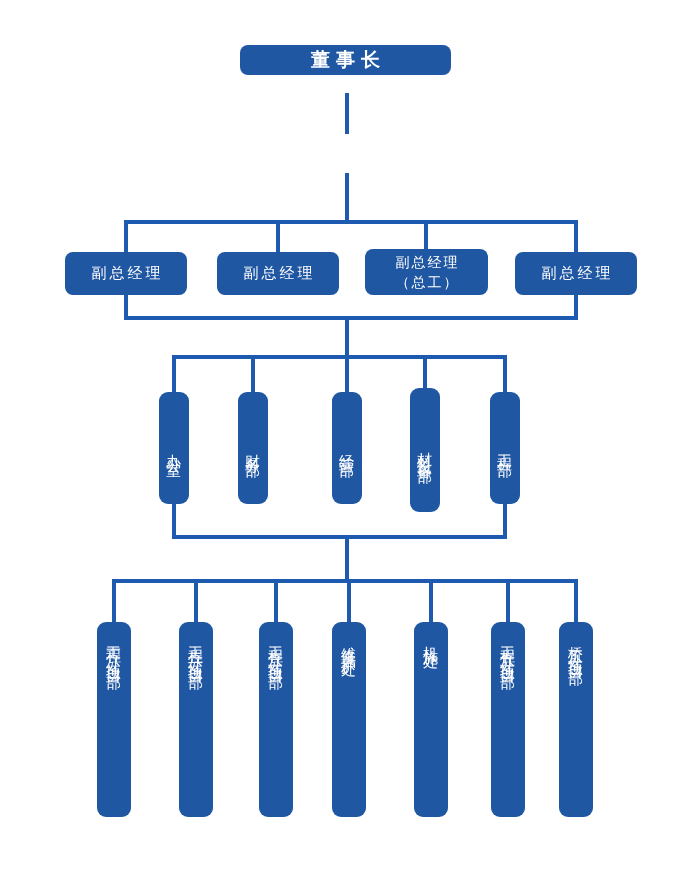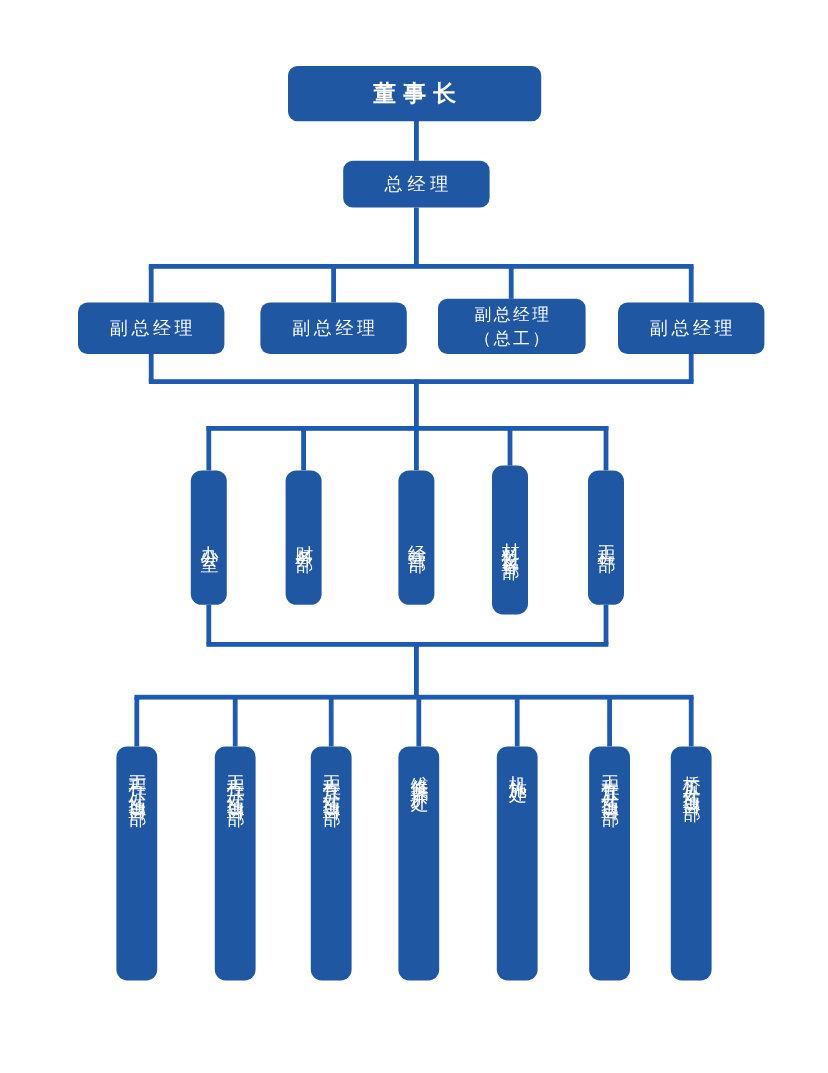--- a/index.html
+++ b/index.html
@@ -129,27 +129,24 @@
   <div class="ln h" style="left:112px;top:579px;width:466px"></div>
 
   <div class="ln v" style="left:112px;top:581px;height:41px"></div>
   <div class="ln v" style="left:194px;top:581px;height:41px"></div>
   <div class="ln v" style="left:274px;top:581px;height:41px"></div>
   <div class="ln v" style="left:347px;top:581px;height:41px"></div>
   <div class="ln v" style="left:429px;top:581px;height:41px"></div>
   <div class="ln v" style="left:506px;top:581px;height:41px"></div>
   <div class="ln v" style="left:574px;top:581px;height:41px"></div>
 
-  <div class="hbox chairman" style="left:240px;top:55px;width:211px;height:46px">
+  <div class="hbox chairman" style="left:240px;top:45px;width:211px;height:30px">
     <span>董事长</span>
   </div>
 
-  <div class="hbox gm" style="left:286px;top:134px;width:122px;height:39px">
-    <span>总经理</span>
-  </div>
 
   <div class="hbox vp" style="left:65px;top:252px;width:122px;height:43px">
     <span>副总经理</span>
   </div>
   <div class="hbox vp" style="left:217px;top:252px;width:122px;height:43px">
     <span>副总经理</span>
   </div>
   <div class="hbox vp2l" style="left:365px;top:249px;width:123px;height:46px">
     <span>副总经理</span>
     <span>（总工）</span>

